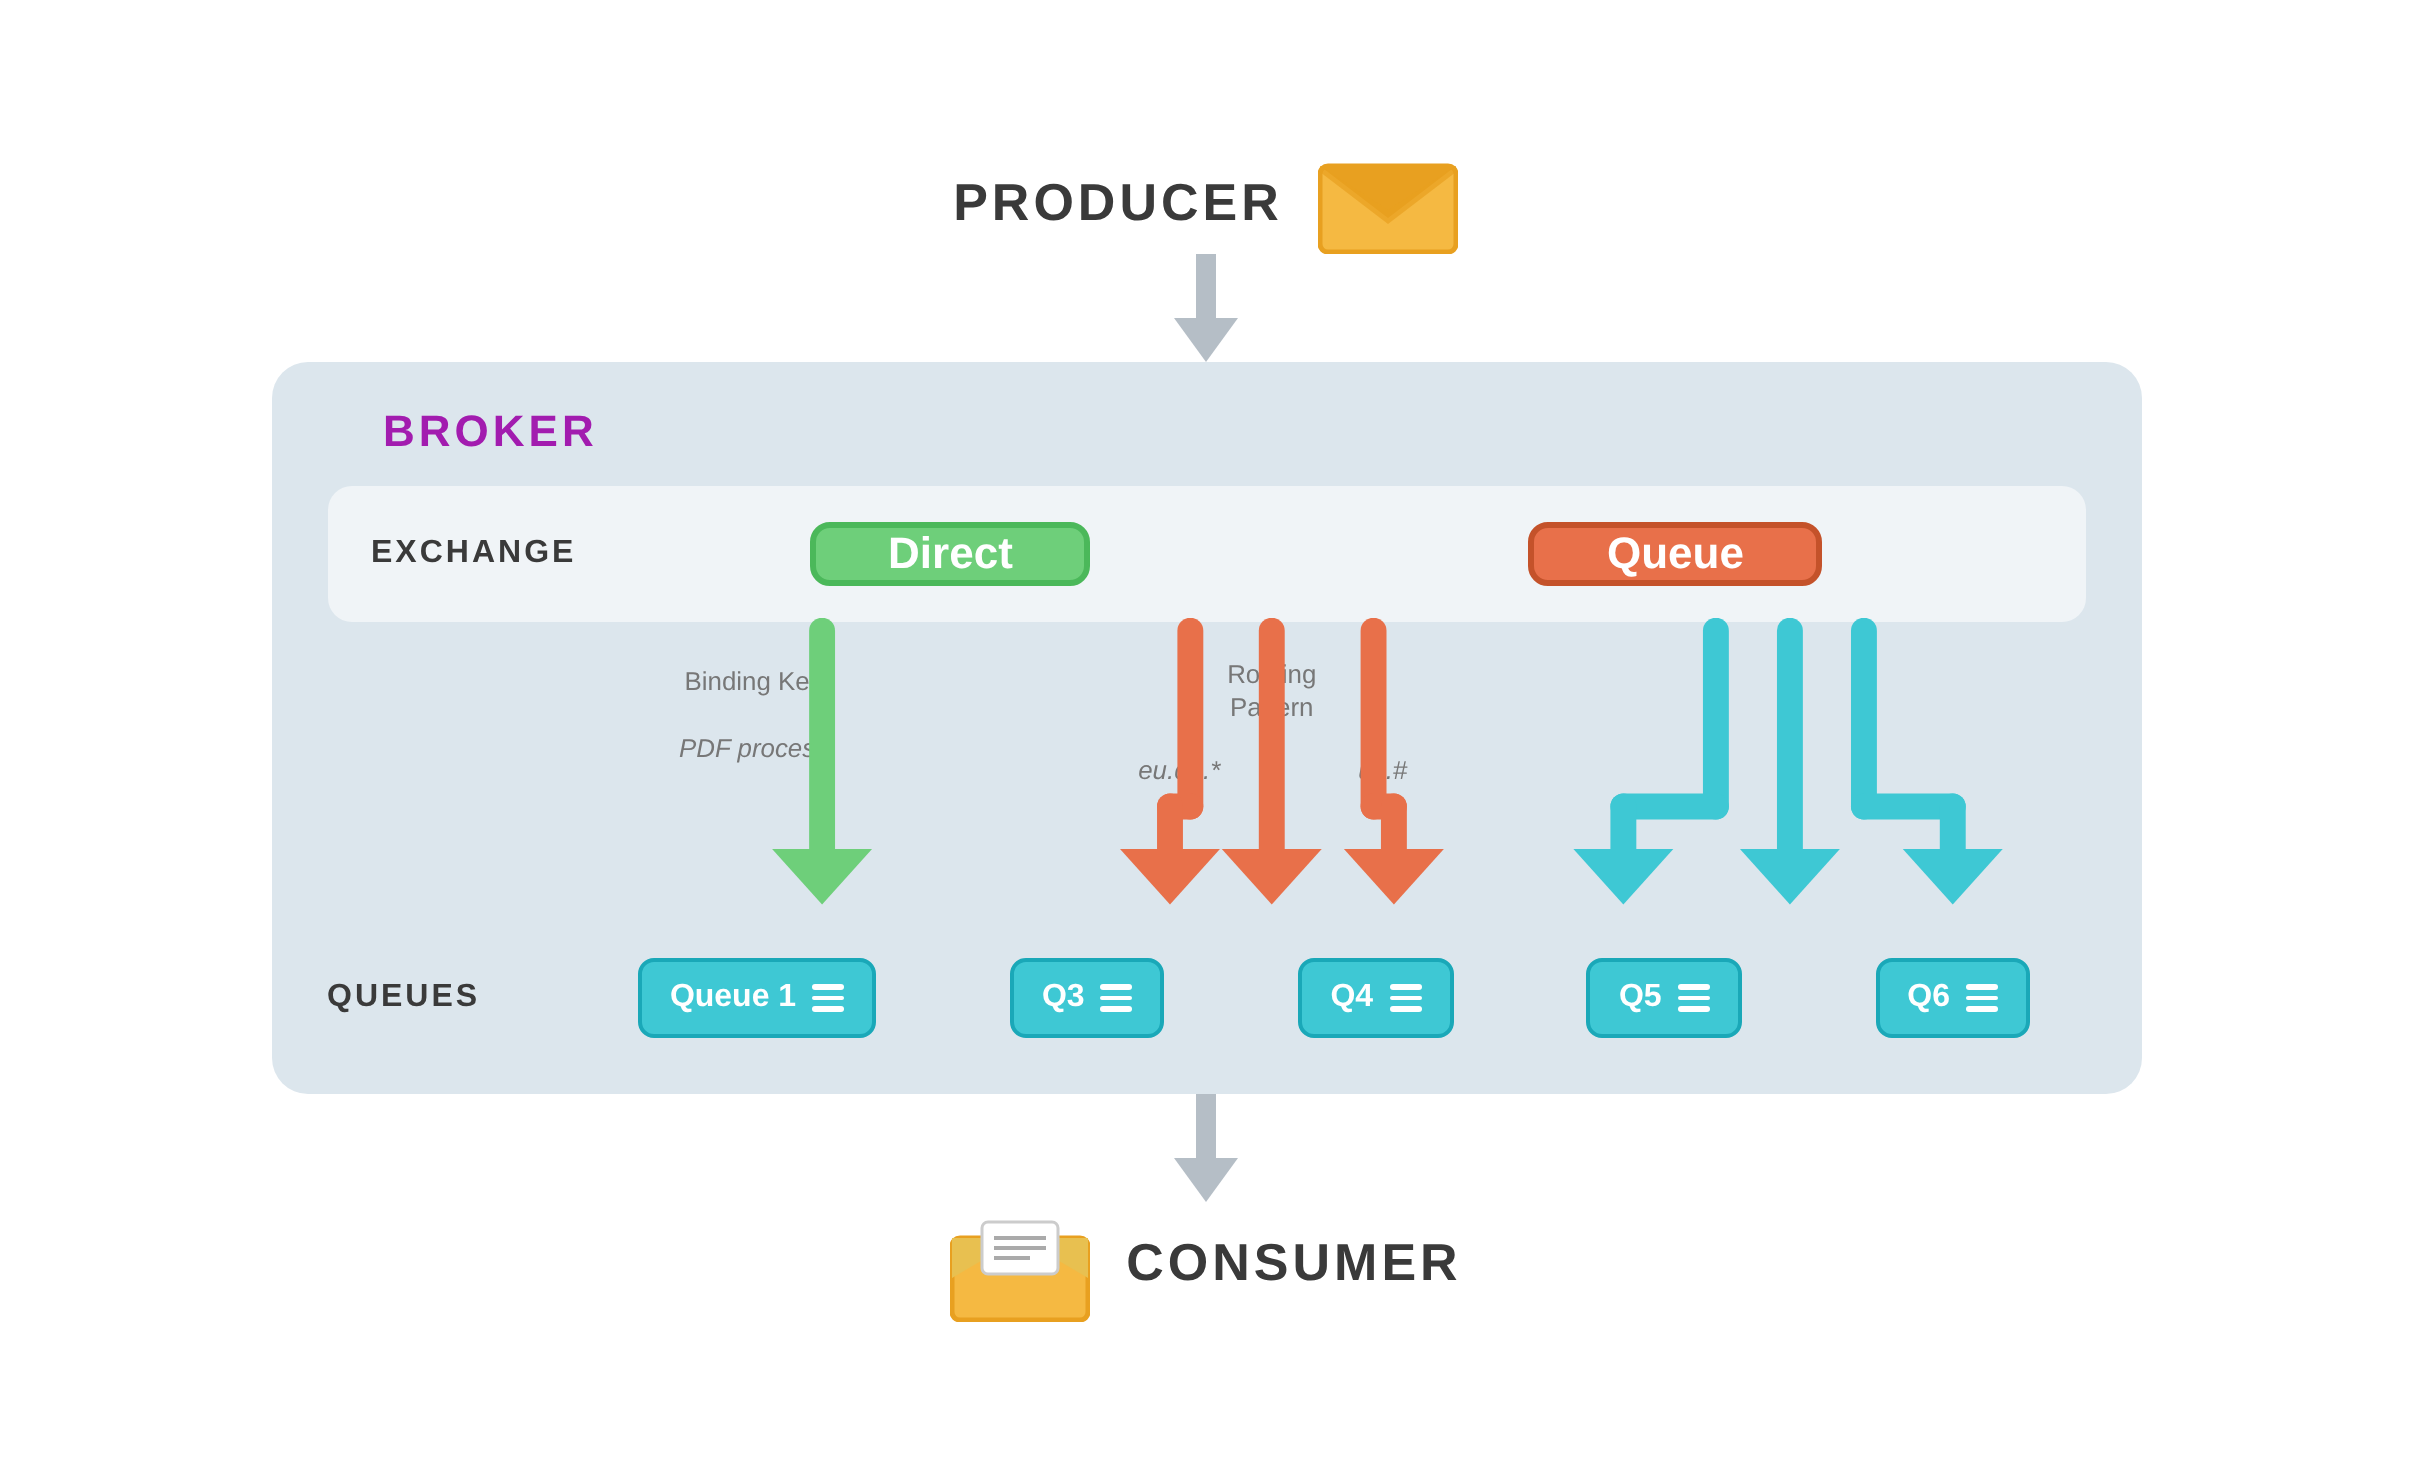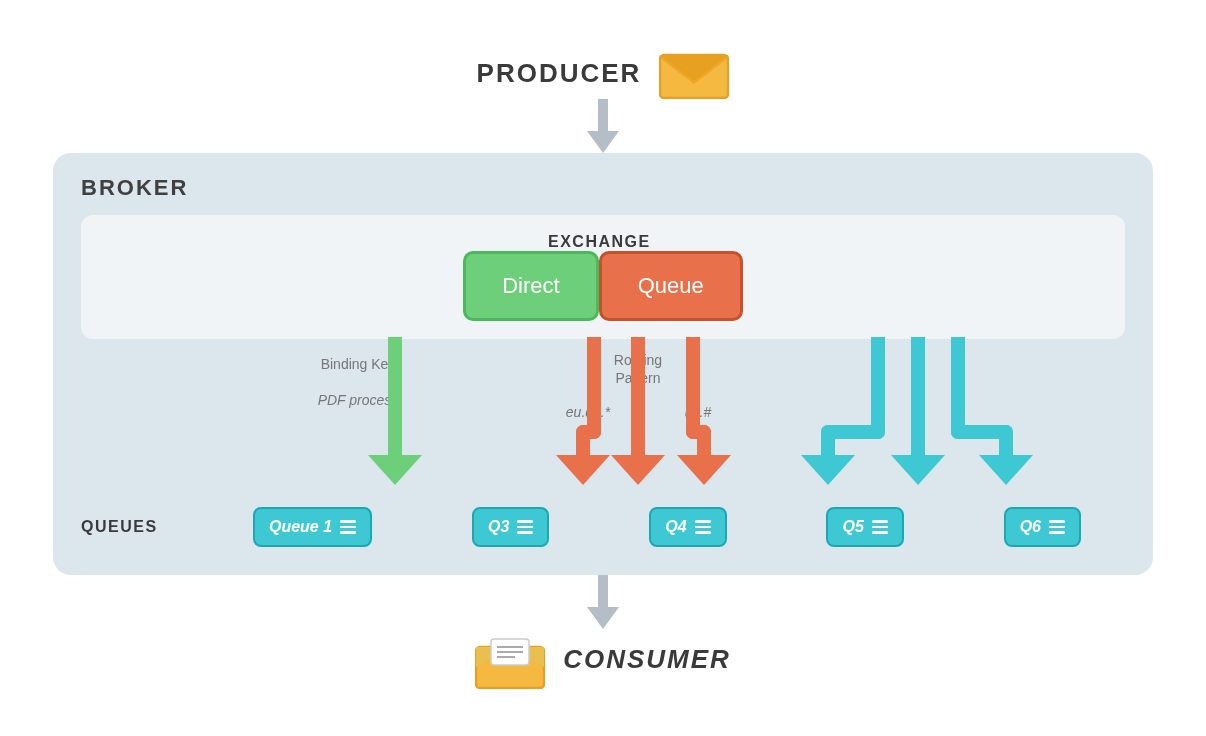--- a/index.html
+++ b/index.html
@@ -10,21 +10,21 @@
       justify-content: center;
       align-items: center;
       width: 1206px;
       height: 736px;
       overflow: hidden;
     }
     .diagram-container {
       display: flex;
       flex-direction: column;
       align-items: center;
-      width: 1100px;
+      width: 935px;
       position: relative;
     }
 
     
     .producer-section {
       display: flex;
       flex-direction: row;
       align-items: center;
       gap: 18px;
       margin-bottom: 0px;
@@ -45,54 +45,54 @@
       background: #dce6ed;
       border-radius: 18px;
       padding: 22px 28px 18px 28px;
       width: 100%;
       position: relative;
     }
     .broker-label {
       font-size: 22px;
       font-weight: 900;
       letter-spacing: 2px;
-      color: #404040;
+      color: #a21caf;
       margin-bottom: 14px;
+      margin-left: 28px;
     }
 
     
     .exchange-row {
       background: #f0f4f7;
       border-radius: 12px;
       padding: 18px 22px;
       display: flex;
       align-items: center;
       gap: 0;
       margin-bottom: 0;
-      flex-direction: column;
     }
     .section-label {
       font-size: 16px;
       font-weight: 900;
       letter-spacing: 1.5px;
       color: #3a3a3a;
       min-width: 110px;
     }
     .exchange-buttons {
       display: flex;
       flex-direction: row;
       align-items: center;
       flex: 1;
       justify-content: space-around;
     }
     .exchange-btn {
       border-radius: 10px;
-      padding: 19px 36px;
+      padding: 0 36px;
       font-size: 22px;
-      font-weight: 400;
+      font-weight: 700;
       border: 3px solid;
       cursor: pointer;
     }
     .exchange-btn.direct {
       background: #6ecf7a;
       border-color: #4bb85a;
       color: #fff;
     }
     .exchange-btn.topic {
       background: #e8704a;
@@ -110,21 +110,20 @@
       border-radius: 8px;
       padding: 9px 14px;
       font-size: 16px;
       font-weight: 700;
       color: #fff;
       display: flex;
       align-items: center;
       gap: 8px;
       cursor: pointer;
       white-space: nowrap;
-      font-style: italic;
     }
     .queue-lines-icon {
       display: flex;
       flex-direction: column;
       gap: 3px;
     }
     .queue-lines-icon span {
       display: block;
       width: 16px;
       height: 2.5px;
@@ -151,21 +150,20 @@
       flex-direction: row;
       align-items: center;
       gap: 18px;
       margin-top: 0px;
     }
     .consumer-label {
       font-size: 26px;
       font-weight: 900;
       letter-spacing: 2px;
       color: #3a3a3a;
-      font-style: italic;
     }
 
     .vertical-arrow-container {
       display: flex;
       flex-direction: column;
       align-items: center;
     }
     .v-shaft {
       width: 10px;
       background: #b5bec6;

